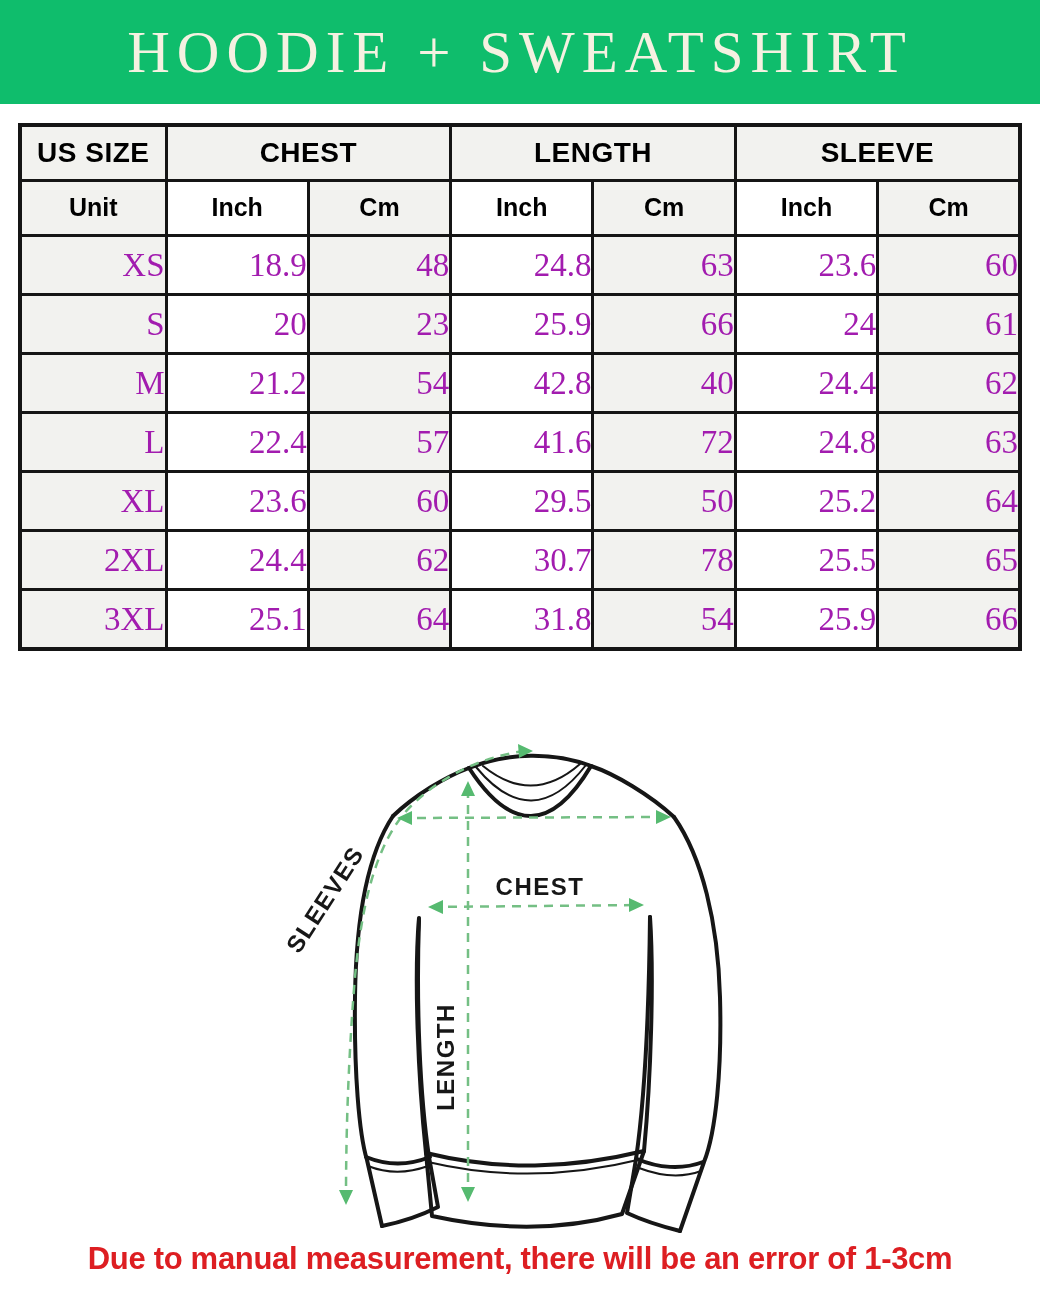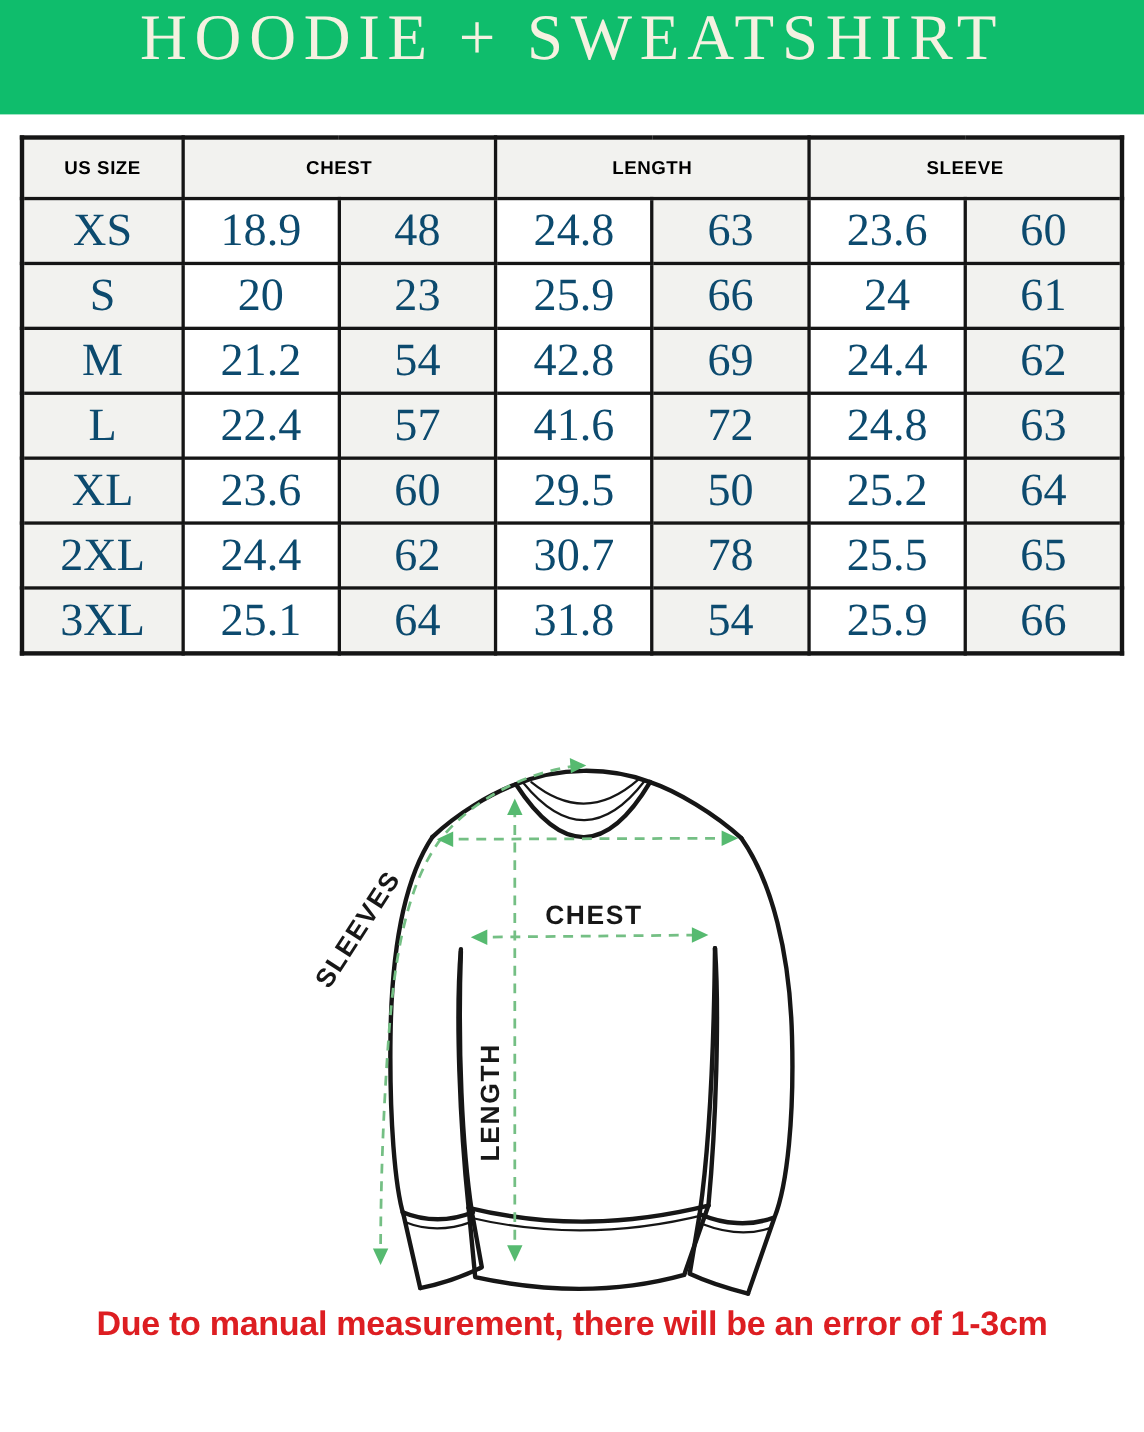--- a/index.html
+++ b/index.html
@@ -12,21 +12,21 @@
     --diag-arrow:#56ba70;
   }
   *{box-sizing:border-box;margin:0;padding:0;}
   html,body{width:1040px;background:#ffffff;}
   body{height:1302px;font-family:"Liberation Sans",sans-serif;overflow:hidden;}
 
   
   .banner{
     height:104px;width:100%;
     background:var(--banner-green);
-    display:flex;justify-content:center;
+    display:flex;align-items:center;justify-content:center;
   }
   .banner h1{
     font-family:"Liberation Serif",serif;
     font-weight:400;
     font-size:59px;
     letter-spacing:7px;
     color:var(--banner-text);
     white-space:nowrap;
   }
 
@@ -42,37 +42,38 @@
   table.size-chart col{width:14.233%;}
   table.size-chart th,
   table.size-chart td{
     border:3px solid var(--border-dark);
     text-align:center;
     vertical-align:middle;
     padding:0;
   }
   tr.group-row th{
     height:55px;
-    font-size:17px;
+    font-size:28px;
     font-weight:700;
     background:var(--cell-gray);
     letter-spacing:0.5px;
   }
   tr.unit-row th{
     height:55px;
     font-size:25px;
     font-weight:700;
   }
   tr.data-row td{
     height:56px;
     font-family:"Liberation Serif","DejaVu Serif",serif;
-    font-size:42px;
+    font-size:33px;
     line-height:56px;
     font-weight:400;
-    color:#0c4a6e;
+    color:#a21caf;
+    text-align:right;
   }
   .bg-g{background:var(--cell-gray);}
   .bg-w{background:#ffffff;}
 
   
   .diagram{
     width:500px;
     margin:56px auto 0 auto;
   }
   .diagram svg{display:block;}
@@ -115,20 +116,29 @@
       <col>
       <col>
   </colgroup>
   <tbody>
     <tr class="group-row">
       <th>US SIZE</th>
       <th colspan="2">CHEST</th>
       <th colspan="2">LENGTH</th>
       <th colspan="2">SLEEVE</th>
     </tr>
+    <tr class="unit-row">
+      <th class="bg-g">Unit</th>
+      <th class="bg-w">Inch</th>
+      <th class="bg-g">Cm</th>
+      <th class="bg-w">Inch</th>
+      <th class="bg-g">Cm</th>
+      <th class="bg-w">Inch</th>
+      <th class="bg-g">Cm</th>
+    </tr>
 
     <tr class="data-row">
       <td class="bg-g">XS</td>
       <td class="bg-w">18.9</td>
       <td class="bg-g">48</td>
       <td class="bg-w">24.8</td>
       <td class="bg-g">63</td>
       <td class="bg-w">23.6</td>
       <td class="bg-g">60</td>
     </tr>
@@ -139,21 +149,21 @@
       <td class="bg-w">25.9</td>
       <td class="bg-g">66</td>
       <td class="bg-w">24</td>
       <td class="bg-g">61</td>
     </tr>
     <tr class="data-row">
       <td class="bg-g">M</td>
       <td class="bg-w">21.2</td>
       <td class="bg-g">54</td>
       <td class="bg-w">42.8</td>
-      <td class="bg-g">69</td>
+      <td class="bg-g">40</td>
       <td class="bg-w">24.4</td>
       <td class="bg-g">62</td>
     </tr>
     <tr class="data-row">
       <td class="bg-g">L</td>
       <td class="bg-w">22.4</td>
       <td class="bg-g">57</td>
       <td class="bg-w">41.6</td>
       <td class="bg-g">72</td>
       <td class="bg-w">24.8</td>

